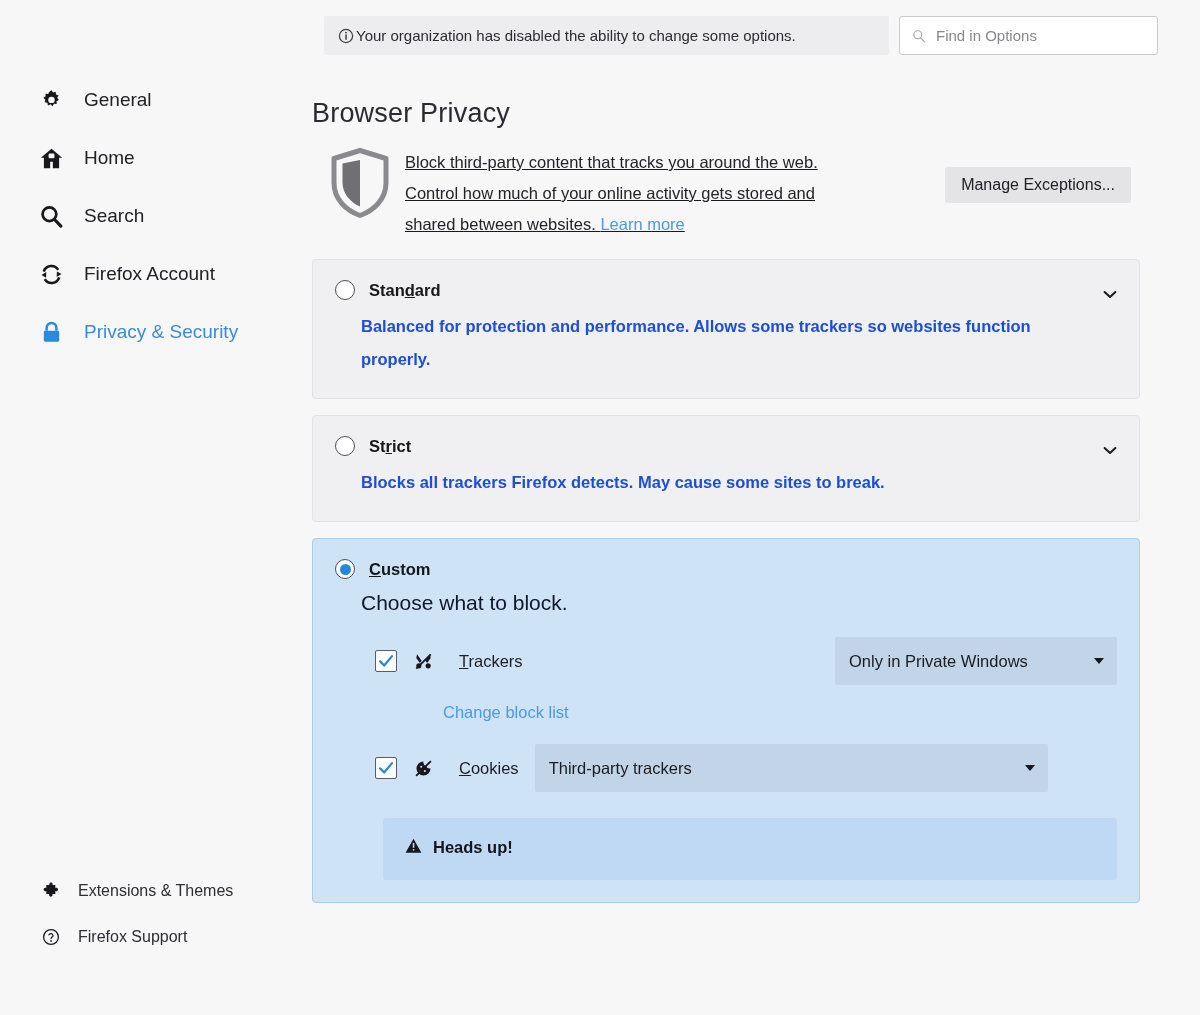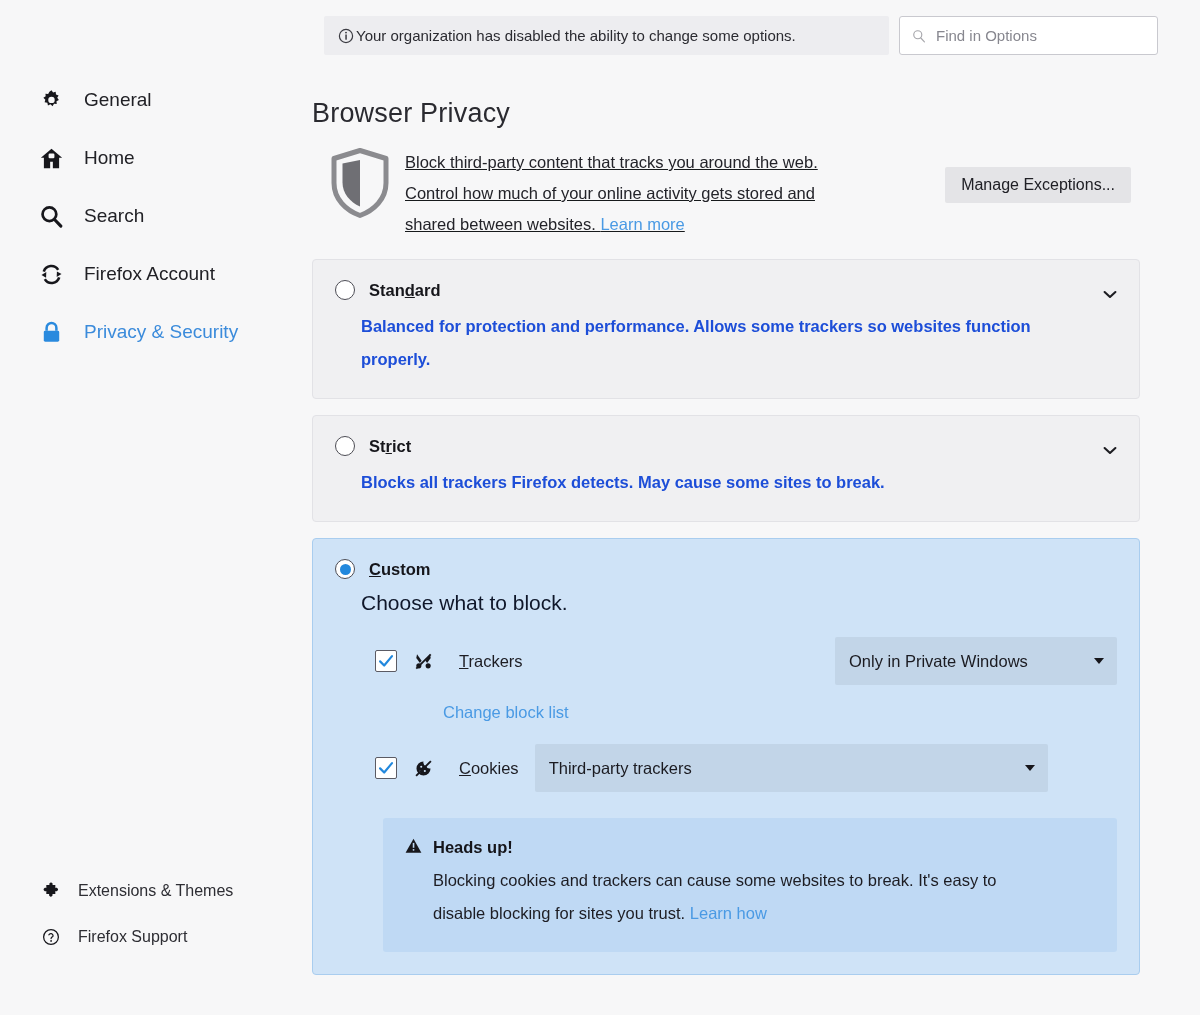--- a/index.html
+++ b/index.html
@@ -509,22 +509,17 @@
         <div id="heads-up-title">
           <span>
             <svg viewBox="0 0 18 17" width="17" height="16" aria-hidden="true">
               <path fill="#17171c" d="M9 0.8 L17.4 15.6 H0.6 Z"></path>
               <rect x="8.2" y="5.2" width="1.7" height="5.2" fill="#bfd9f4"></rect>
               <circle cx="9.05" cy="12.6" r="1" fill="#bfd9f4"></circle>
             </svg>
           </span>
           <span>Heads up!</span>
         </div>
-        <div id="heads-up-body">
-          <span>Blocking cookies and trackers can cause some websites to break. It's easy to</span><br>
-          <span>disable blocking for sites you trust. </span>
-          <a class="link">Learn how</a>
-        </div>
       </div>
     </section>
 
   </main>
 </div>
 
 </body></html>

